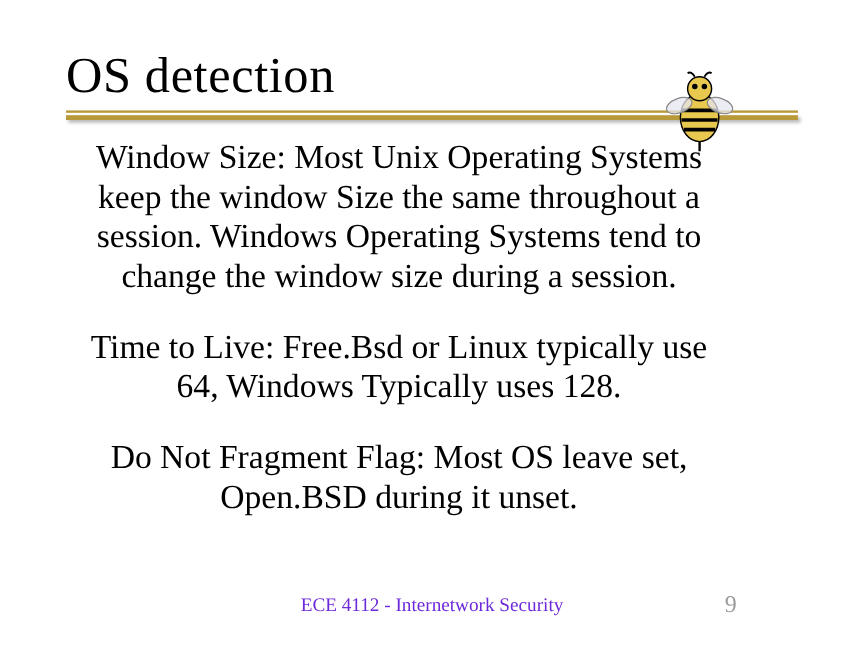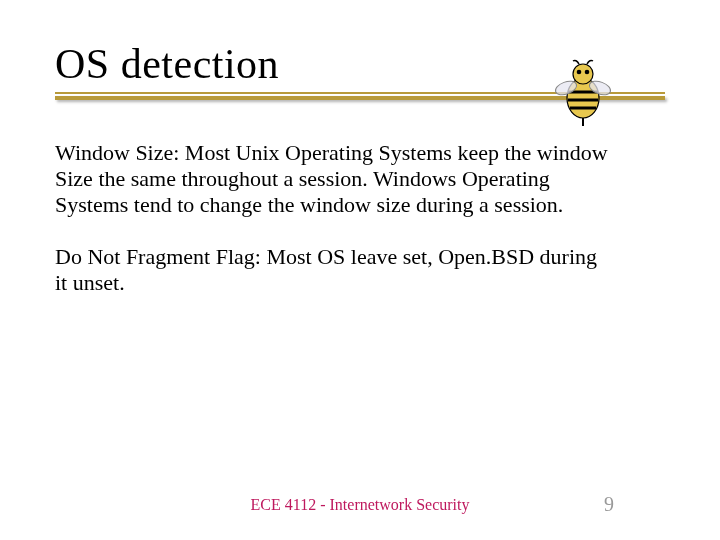--- a/index.html
+++ b/index.html
@@ -57,37 +57,38 @@
     box-shadow: 2px 2px 3px rgba(0,0,0,0.3);
   }
   .mascot {
     position: absolute;
     top: 58px;
     right: 42px;
     width: 70px;
     height: 70px;
   }
   .body {
-    margin-top: 34px;
+    margin-top: 9px;
     font-family: "Times New Roman", Times, serif;
-    font-size: 22px;
+    font-size: 28px;
     line-height: 1.18;
+    text-align: center;
   }
   .body p {
     margin: 0 0 26px 0;
   }
   .footer-center {
     position: absolute;
     bottom: 26px;
     left: 0;
     width: 720px;
     text-align: center;
     font-family: "Comic Sans MS", "Chalkboard SE", Georgia, serif;
     font-size: 16px;
-    color: #be185d;
+    color: #6d28d9;
   }
   .page-num {
     position: absolute;
     bottom: 24px;
     right: 46px;
     font-family: Georgia, "Times New Roman", serif;
     font-size: 20px;
     color: #999;
   }
 </style>
@@ -114,19 +115,20 @@
       <circle cx="39" cy="14" r="2.3" fill="#000"></circle>
       <path d="M31 6 q-3 -5 -6 -3 M39 6 q3 -5 6 -3" stroke="#000" stroke-width="1.5" fill="none"></path>
       <ellipse cx="18" cy="30" rx="11" ry="6" fill="rgba(230,230,240,0.75)" stroke="#888" stroke-width="1" transform="rotate(-20 18 30)"></ellipse>
       <ellipse cx="52" cy="30" rx="11" ry="6" fill="rgba(230,230,240,0.75)" stroke="#888" stroke-width="1" transform="rotate(20 52 30)"></ellipse>
       <path d="M35 60 l0 8" stroke="#000" stroke-width="2"></path>
     </svg>
   </div>
 
   <div class="body">
     <p>Window Size: Most Unix Operating Systems keep the window Size the same throughout a session. Windows Operating Systems tend to change the window size during a session.</p>
+    <p>Time to Live: Free.Bsd or Linux typically use 64, Windows Typically uses 128.</p>
     <p>Do Not Fragment Flag: Most OS leave set, Open.BSD during it unset.</p>
   </div>
 
   <div class="footer-center">ECE 4112 - Internetwork Security</div>
   <div class="page-num">9</div>
 
 </div>
 
 </body></html>

